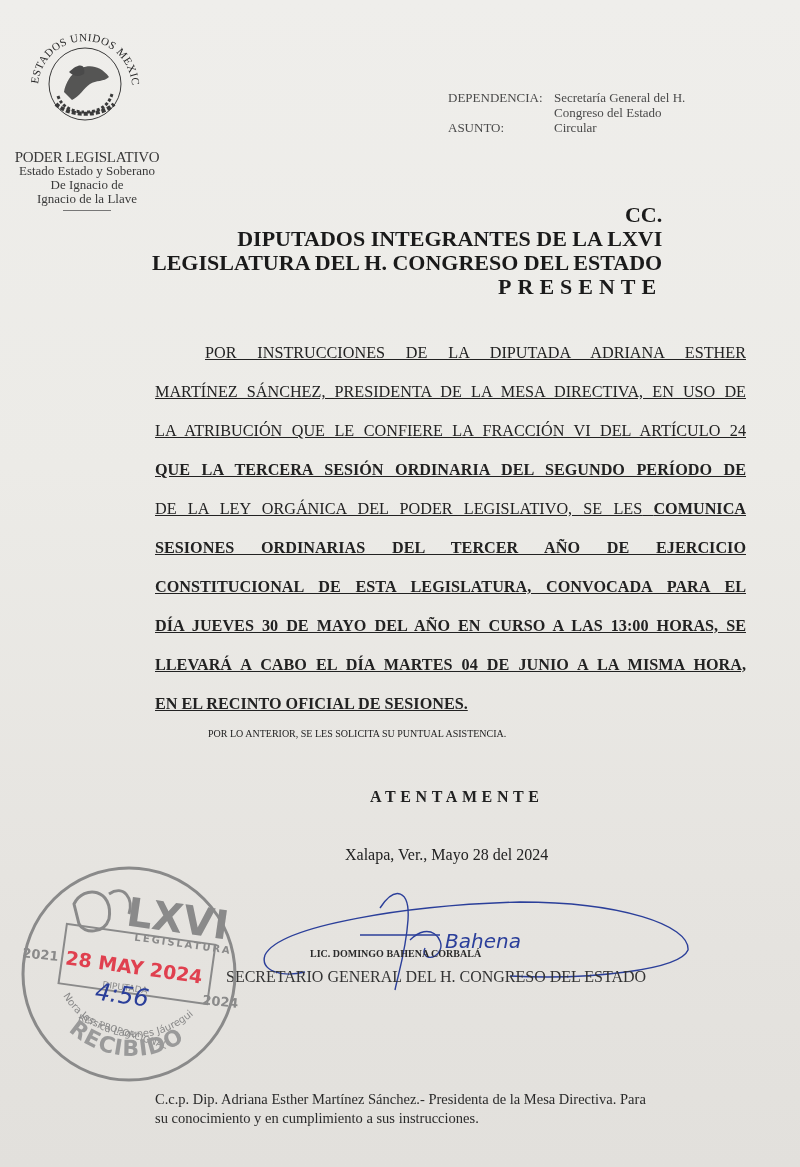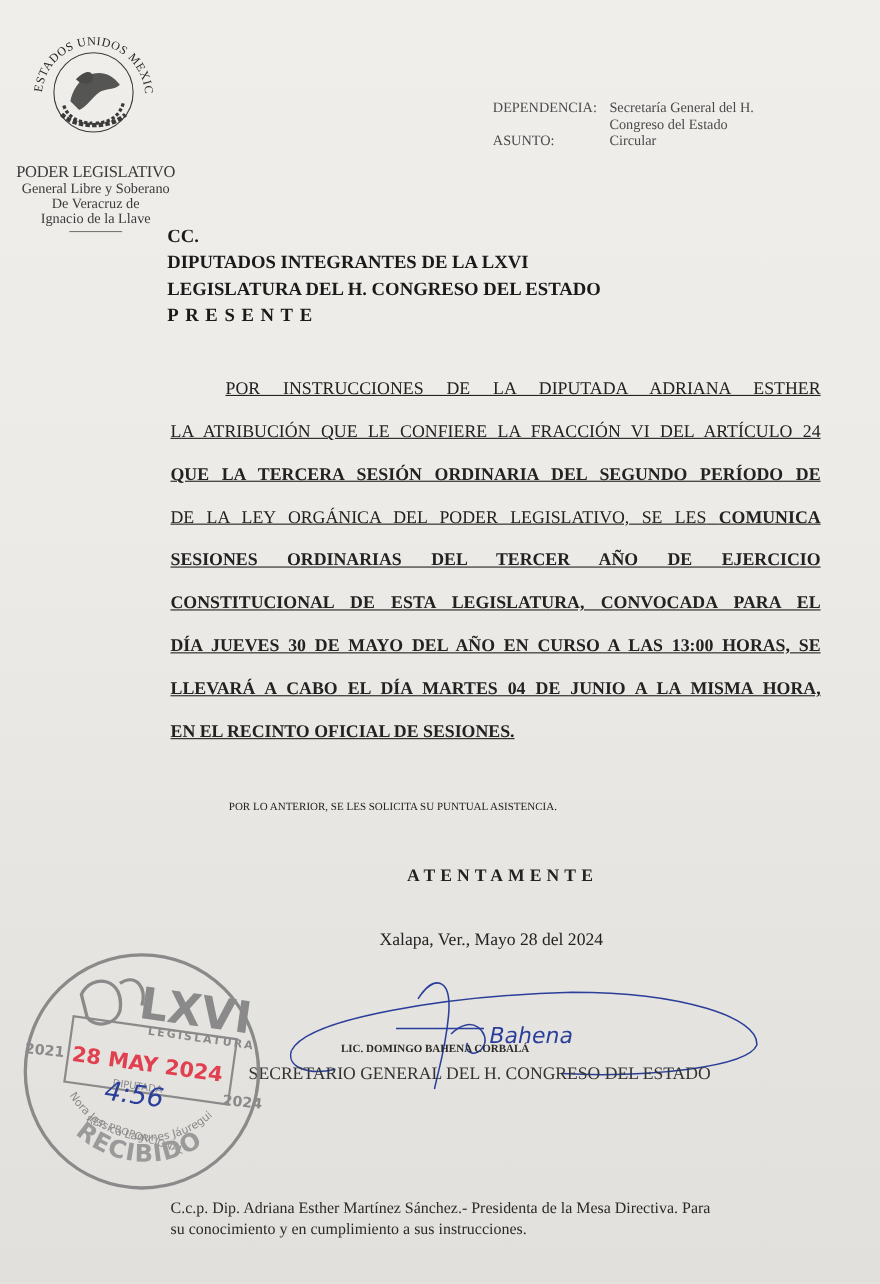--- a/index.html
+++ b/index.html
@@ -24,22 +24,22 @@
   .logo-text .l1 { font-size: 15px; letter-spacing: -0.3px; display:block; }
   .logo-text .l2 { font-size: 13px; display:block; }
   .logo-rule { position:absolute; left: 63px; top: 210px; width: 48px; height: 1px; background:#777; }
 
   .meta {
     position: absolute; left: 448px; top: 90px; font-size: 13px; color: #4a4a4a; line-height: 15px;
   }
   .meta .row { display: flex; }
   .meta .k { width: 106px; }
   .addressee {
-    position: absolute; left: 152px; top: 203px; font-weight: bold; font-size: 17px;
-    line-height: 24px; color: #1a1a1a;
+    position: absolute; left: 152px; top: 203px; font-weight: bold; font-size: 22px;
+    line-height: 24px; color: #1a1a1a; text-align: right;
   }
   .addressee .presente { letter-spacing: 6px; }
 
   .body-text {
     position: absolute; left: 155px; top: 334px; width: 591px;
     font-size: 16.2px; line-height: 39px; text-align: justify; color: #222; text-decoration: underline;
   }
   .body-text .line { display: block; text-align: justify; text-align-last: justify; height: 39px; }
   .body-text .indent { padding-left: 50px; }
   .body-text .b { font-weight: bold; }
@@ -80,22 +80,22 @@
     <path d="M32 82 C 45 95, 78 95, 90 82" fill="none" stroke="#3a3a3a" stroke-width="4" stroke-dasharray="4 2"></path>
     <path d="M34 74 C 38 86, 50 90, 60 90" fill="none" stroke="#3a3a3a" stroke-width="3" stroke-dasharray="3 2"></path>
     <path d="M88 72 C 84 86, 72 90, 62 90" fill="none" stroke="#3a3a3a" stroke-width="3" stroke-dasharray="3 2"></path>
     <text font-family="Liberation Serif, serif" font-size="11" fill="#2a2a2a" letter-spacing="0.5">
       <textPath href="#arcTop" startOffset="4">ESTADOS UNIDOS MEXICANOS</textPath>
     </text>
   </svg>
 
   <div class="logo-text">
     <span class="l1">PODER LEGISLATIVO</span>
-    <span class="l2">General Libre y Soberano</span>
-    <span class="l2">De Veracruz de</span>
+    <span class="l2">Estado Estado y Soberano</span>
+    <span class="l2">De Ignacio de</span>
     <span class="l2">Ignacio de la Llave</span>
   </div>
   <div class="logo-rule"></div>
 
   <div class="meta">
     <div class="row">
       <span class="k">DEPENDENCIA:</span>
       <span>Secretaría General del H.</span>
     </div>
     <div class="row">
@@ -110,20 +110,21 @@
 
   <div class="addressee">
     <div>CC.</div>
     <div>DIPUTADOS INTEGRANTES DE LA LXVI</div>
     <div>LEGISLATURA DEL H. CONGRESO DEL ESTADO</div>
     <div class="presente">PRESENTE</div>
   </div>
 
   <div class="body-text">
     <span class="line indent">POR INSTRUCCIONES DE LA DIPUTADA ADRIANA ESTHER</span>
+    <span class="line">MARTÍNEZ SÁNCHEZ, PRESIDENTA DE LA MESA DIRECTIVA, EN USO DE</span>
     <span class="line">LA ATRIBUCIÓN QUE LE CONFIERE LA FRACCIÓN VI DEL ARTÍCULO 24</span>
     <span class="line b">QUE LA TERCERA SESIÓN ORDINARIA DEL SEGUNDO PERÍODO DE</span>
     <span class="line"><span>DE LA LEY ORGÁNICA DEL PODER LEGISLATIVO, SE LES</span> <span class="b">COMUNICA</span></span>
     <span class="line b">SESIONES ORDINARIAS DEL TERCER AÑO DE EJERCICIO</span>
     <span class="line b">CONSTITUCIONAL DE ESTA LEGISLATURA, CONVOCADA PARA EL</span>
     <span class="line b">DÍA JUEVES 30 DE MAYO DEL AÑO EN CURSO A LAS 13:00 HORAS, SE</span>
     <span class="line b">LLEVARÁ A CABO EL DÍA MARTES 04 DE JUNIO A LA MISMA HORA,</span>
     <span class="line b last">EN EL RECINTO OFICIAL DE SESIONES.</span>
   </div>
   <div class="closing">POR LO ANTERIOR, SE LES SOLICITA SU PUNTUAL ASISTENCIA.</div>

